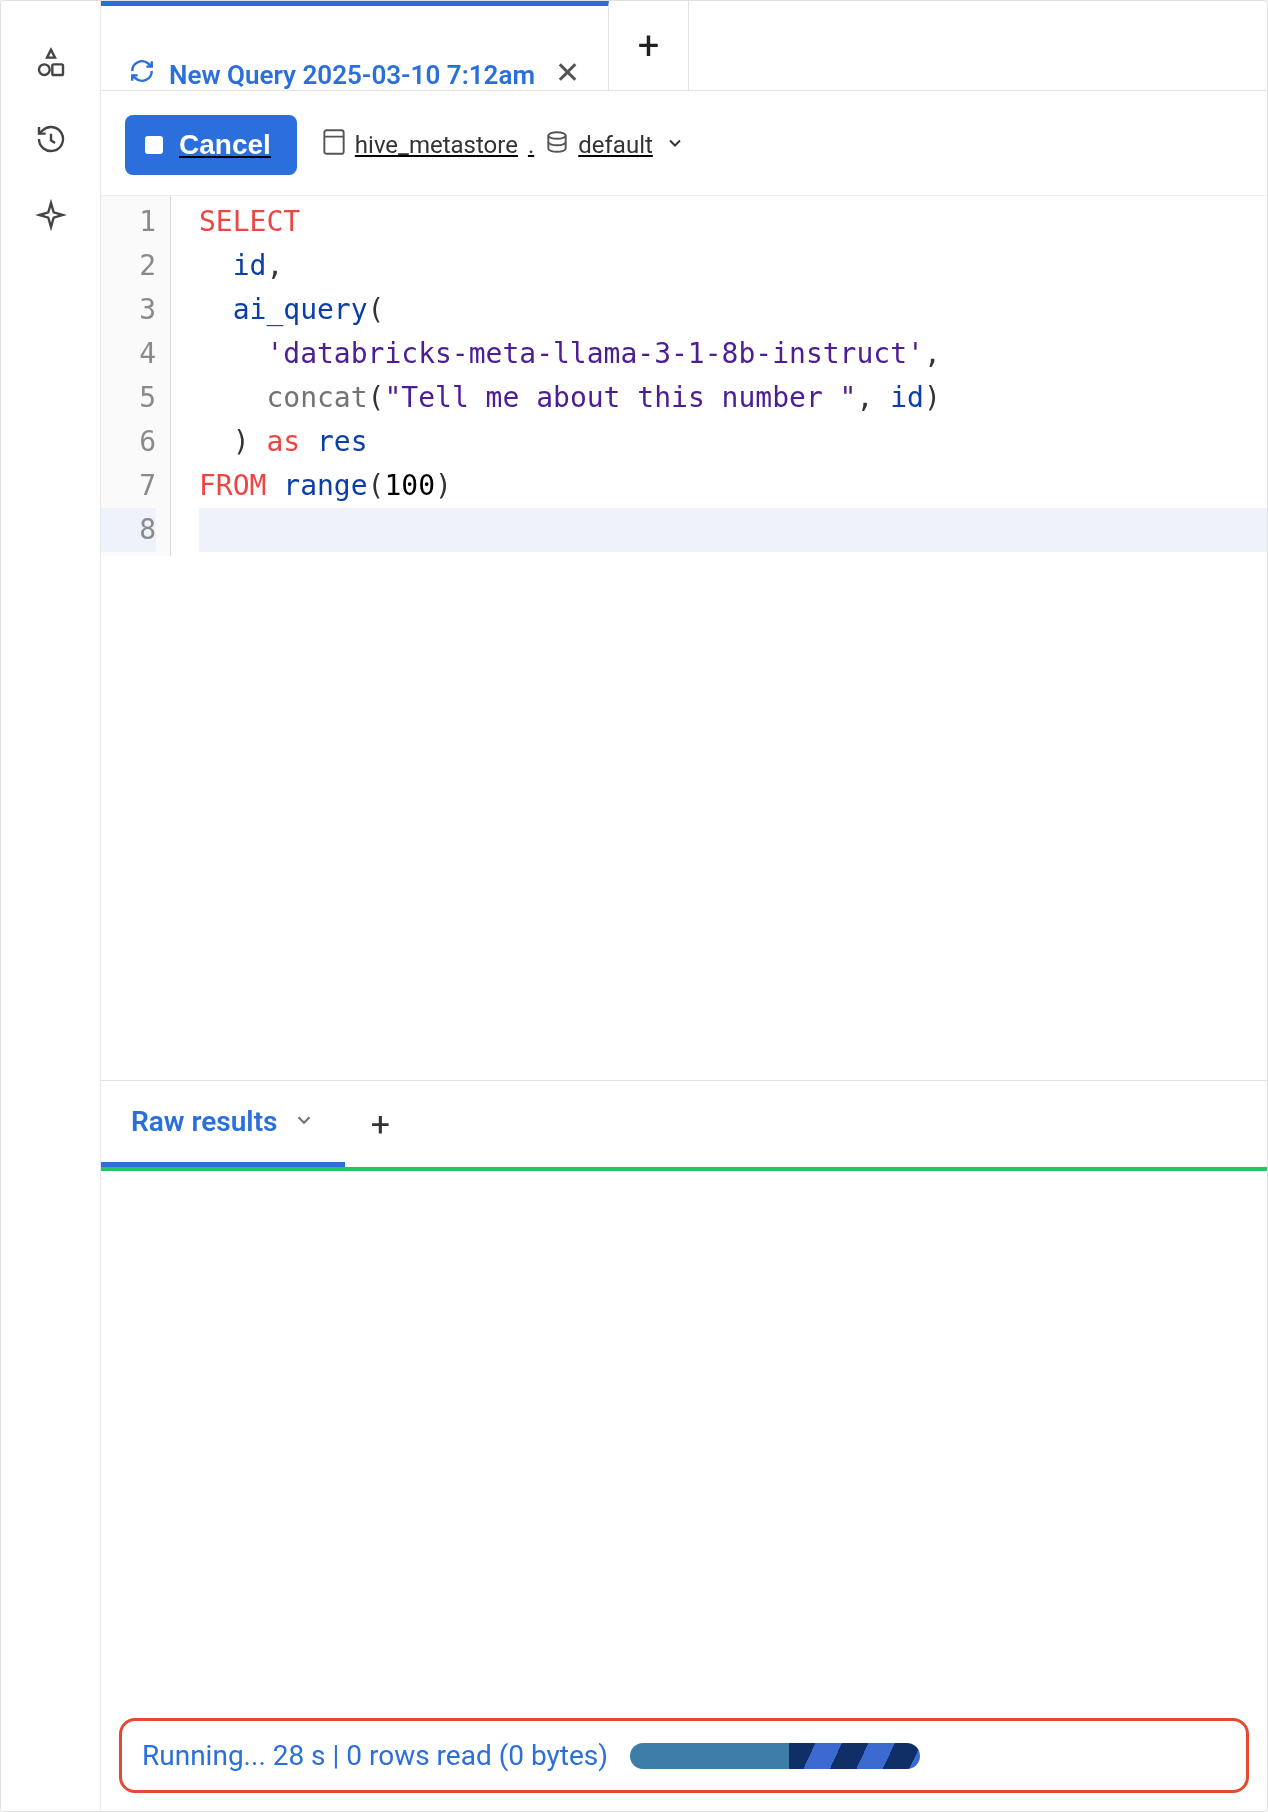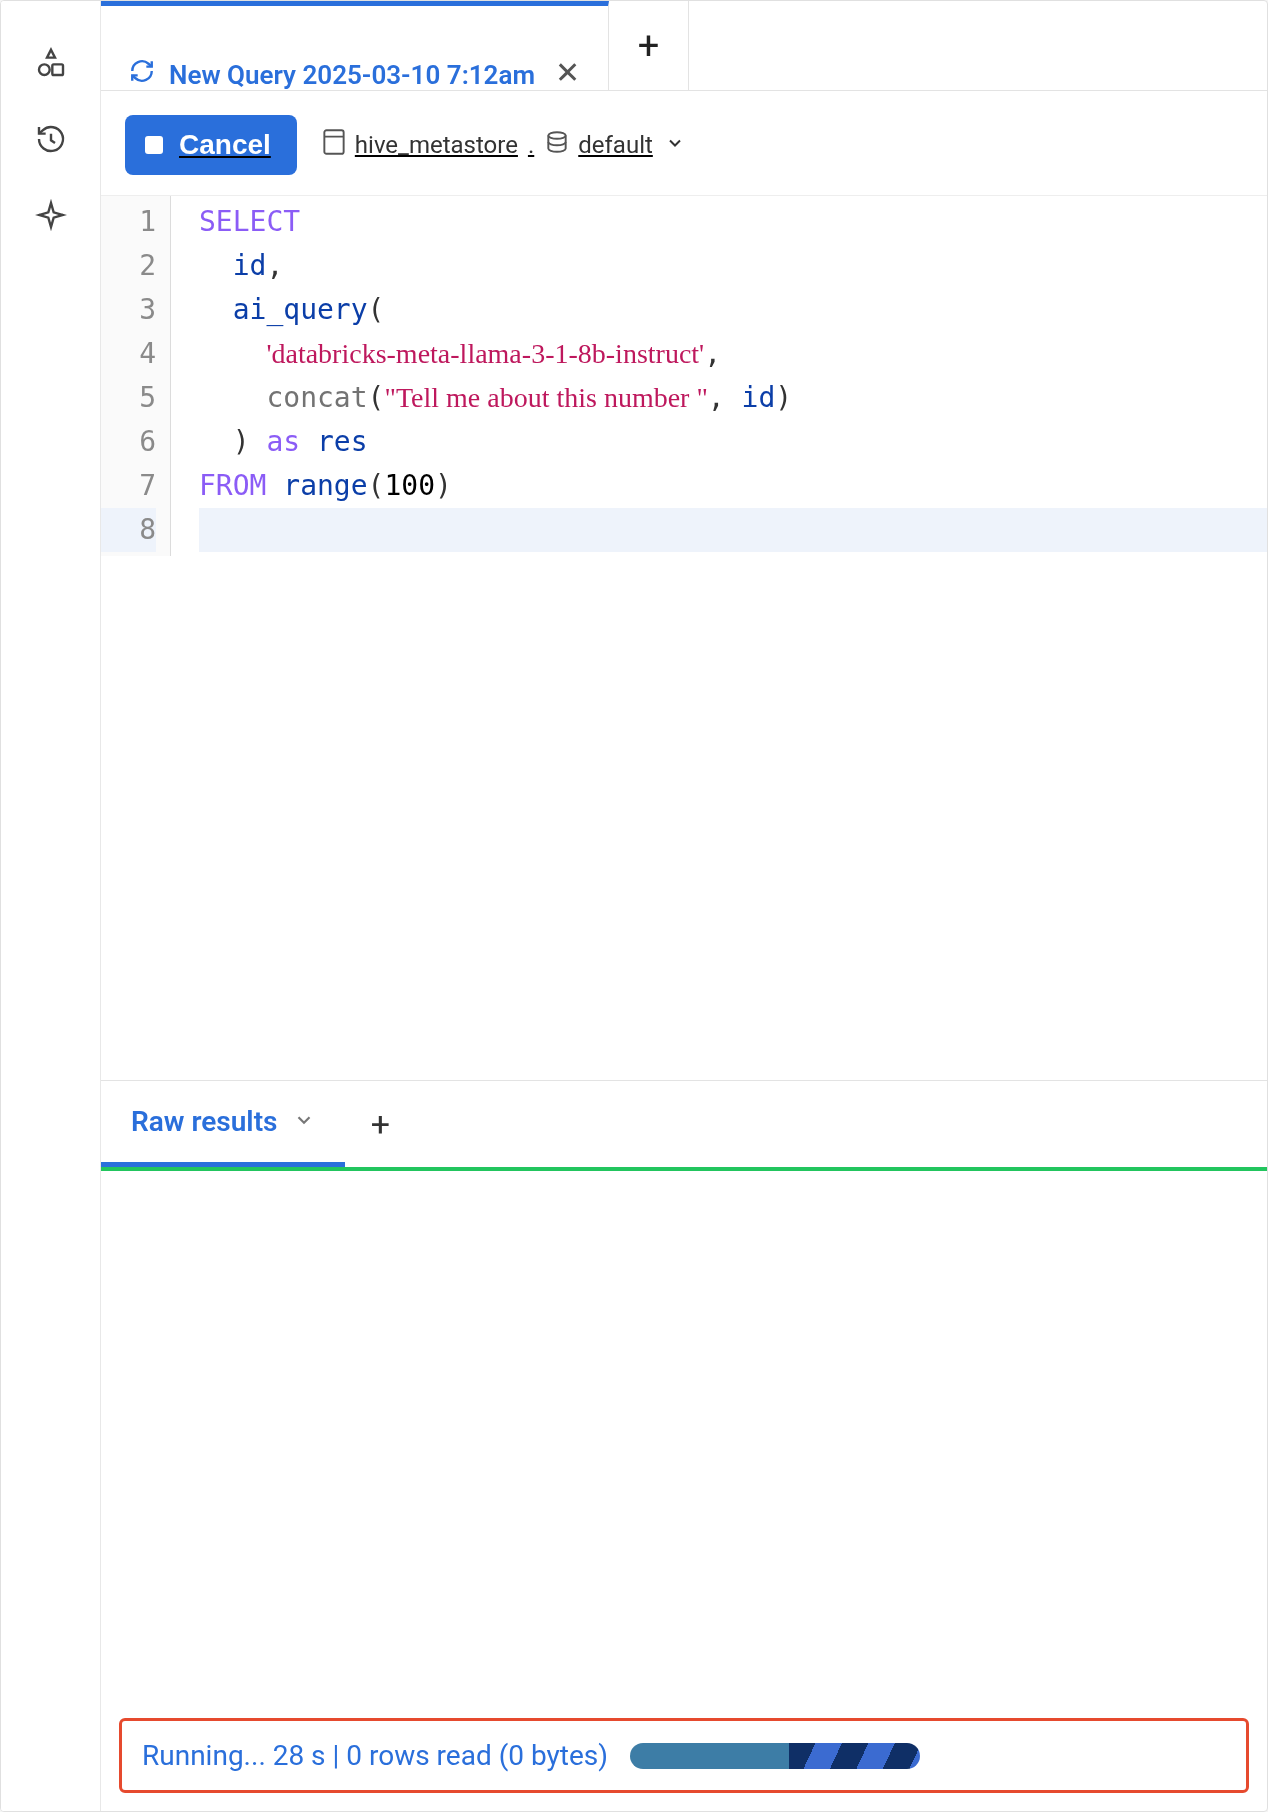--- a/index.html
+++ b/index.html
@@ -17,33 +17,33 @@
   .btn-cancel .stop-sq { width:18px; height:18px; background:#fff; border-radius:3px; display:inline-block; }
   .catalog { display:flex; align-items:center; gap:8px; color:#333; font-size:24px; cursor:pointer; }
   .catalog .sep { color:#333; padding:0 2px; }
   .editor { display:flex; font-family: "SF Mono", Menlo, Consolas, monospace; font-size:28px; line-height:44px; border-top:1px solid #eee; }
   .gutter { width:70px; text-align:right; color:#8a8a8a; background:#fafafa; border-right:1px solid #dcdcdc; padding: 4px 14px 4px 0; user-select:none; }
   .gutter div { height:44px; }
   .gutter .active { background:#eef3fb; }
   .code { flex:1; padding:4px 0 4px 28px; position:relative; }
   .code-line { height:44px; white-space:pre; }
   .code-line.active { background:#eef3fb; }
-  .kw { color:#8b5cf6; }
+  .kw { color:#ef4444; }
   .ident { color:#0b3ea8; }
   .func { color:#737373; }
-  .str { color:#be185d;font-family:Liberation Serif, serif; }
+  .str { color:#4c1d95; }
   .num { color:#000000; }
   .punct { color:#333; }
   .resbar { border-top:1px solid #e3e3e3; margin-top:auto; }
   .restabs { display:flex; align-items:center; height:90px; border-bottom:4px solid #22c55e; }
   .restab { display:flex; align-items:center; gap:16px; padding:0 30px; color:#2a6fdb; font-size:28px; font-weight:600; border-bottom:5px solid #2a6fdb; height:100%; cursor:pointer; }
   .restab .chev { color:#777; }
   .res-add { width:70px; display:flex; align-items:center; justify-content:center; font-size:34px; color:#333; cursor:pointer; }
   .results-body { height:640px; position:relative; }
-  .status-wrap { position:absolute; left:18px; right:18px; bottom:18px; border:3px solid #e64a2e; border-radius:6px; padding:18px 20px; display:flex; align-items:center; gap:22px; }
+  .status-wrap { position:absolute; left:18px; right:18px; bottom:18px; border:3px solid #e64a2e; border-radius:16px; padding:18px 20px; display:flex; align-items:center; gap:22px; }
   .status-text { color:#2a6fdb; font-size:28px; }
   .progress { width:290px; height:26px; border-radius:14px; overflow:hidden; display:flex; }
   .pg-a { flex:0 0 55%; background:#3d7da6; }
   .pg-b { flex:1; background: repeating-linear-gradient(115deg,#0f2f66 0 24px,#3b6bd1 24px 48px); }
   
   .editor-spacer { flex:1; }
   .content { display:flex; flex-direction:column; flex:1; }
 </style>
 </head>
 <body>

